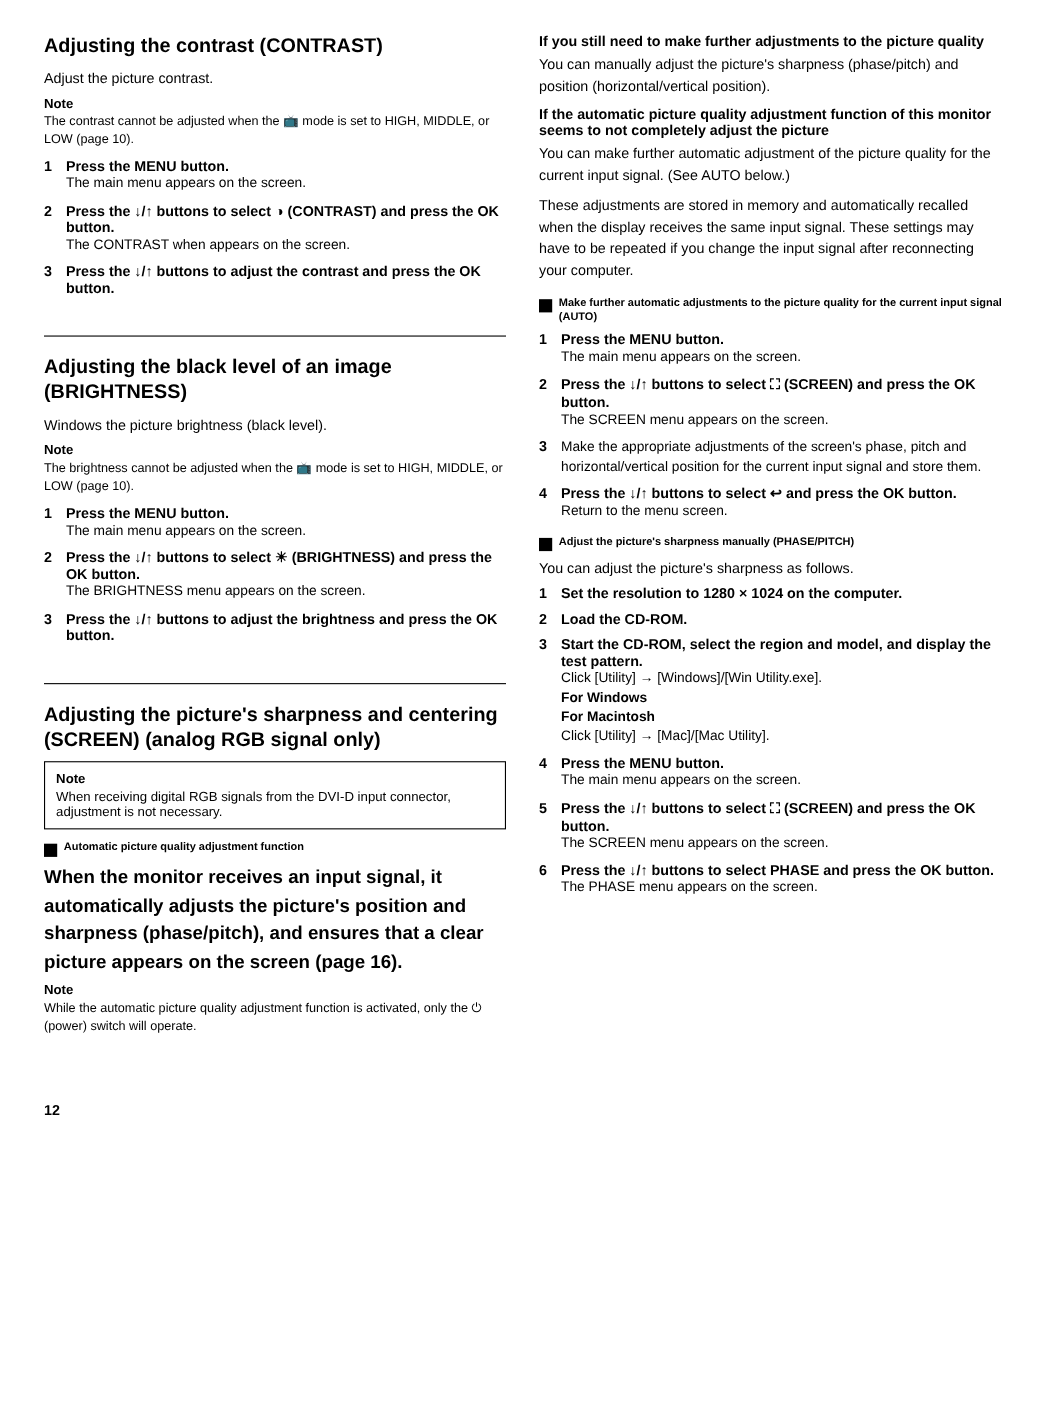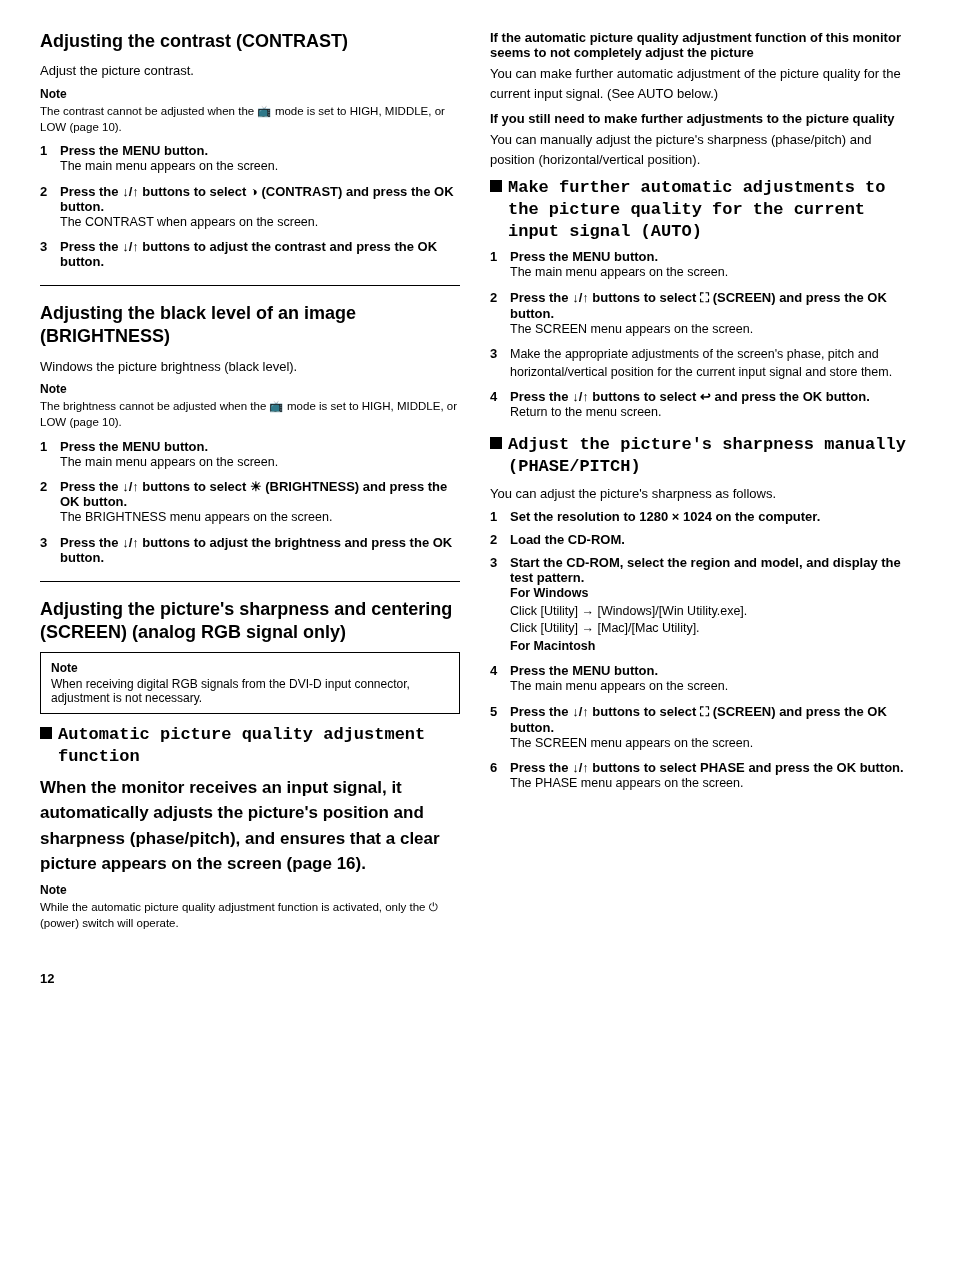--- a/index.html
+++ b/index.html
@@ -23,34 +23,33 @@
     .col-right {
       flex: 1;
     }
     h1 {
       font-size: 18px;
       font-weight: bold;
       margin-bottom: 8px;
       line-height: 1.3;
     }
     h2 {
-      font-size: 17px;
+      font-size: 10px;
       font-weight: bold;
       margin-bottom: 6px;
       line-height: 1.3;
-      font-family: Liberation Mono, monospace;
     }
     p {
       font-size: 13px;
       line-height: 1.5;
       margin-bottom: 6px;
     }
     .section {
       margin-bottom: 16px;
-      padding-bottom: 8px;
+      padding-bottom: 28px;
       border-bottom: 1px solid #000;
     }
     .section:last-child {
       border-bottom: none;
     }
     .note-label {
       font-size: 12px;
       font-weight: bold;
       margin-bottom: 2px;
     }
@@ -202,29 +201,30 @@
         <div class="note-text">While the automatic picture quality adjustment function is activated, only the ⏻ (power) switch will operate.</div>
       </div>
     </div>
 
     <div class="page-num">12</div>
   </div>
 
   <div class="col-right">
 
     <div style="margin-bottom:8px;">
+      <div class="right-heading-bold">If you still need to make further adjustments to the picture quality</div>
+      <p>You can manually adjust the picture's sharpness (phase/pitch) and position (horizontal/vertical position).</p>
+    </div>
+
+    <div style="margin-bottom:8px;">
       <div class="right-heading-bold">If the automatic picture quality adjustment function of this monitor seems to not completely adjust the picture</div>
       <p>You can make further automatic adjustment of the picture quality for the current input signal. (See AUTO below.)</p>
     </div>
 
-    <div style="margin-bottom:8px;">
-      <div class="right-heading-bold">If you still need to make further adjustments to the picture quality</div>
-      <p>You can manually adjust the picture's sharpness (phase/pitch) and position (horizontal/vertical position).</p>
-    </div>
-
+    <p style="margin-bottom:14px;">These adjustments are stored in memory and automatically recalled when the display receives the same input signal. These settings may have to be repeated if you change the input signal after reconnecting your computer.</p>
 
     <div class="bullet-section">
       <div class="bullet-heading">
         <div class="bullet-square"></div>
         <h2>Make further automatic adjustments to the picture quality for the current input signal (AUTO)</h2>
       </div>
 
       <div class="step">
         <div class="step-num">1</div>
         <div class="step-content">
@@ -270,24 +270,24 @@
       <div class="step">
         <div class="step-num">2</div>
         <div class="step-content">
           <div class="step-title">Load the CD-ROM.</div>
         </div>
       </div>
       <div class="step">
         <div class="step-num">3</div>
         <div class="step-content">
           <div class="step-title">Start the CD-ROM, select the region and model, and display the test pattern.</div>
+          <div class="step-desc">Click [Utility] → [Windows]/[Win Utility.exe].</div>
           <div class="step-desc" style="font-weight:bold;">For Windows</div>
-          <div class="step-desc">Click [Utility] → [Windows]/[Win Utility.exe].</div>
+          <div class="step-desc" style="font-weight:bold;">For Macintosh</div>
           <div class="step-desc">Click [Utility] → [Mac]/[Mac Utility].</div>
-          <div class="step-desc" style="font-weight:bold;">For Macintosh</div>
         </div>
       </div>
       <div class="step">
         <div class="step-num">4</div>
         <div class="step-content">
           <div class="step-title">Press the MENU button.</div>
           <div class="step-desc">The main menu appears on the screen.</div>
         </div>
       </div>
       <div class="step">

